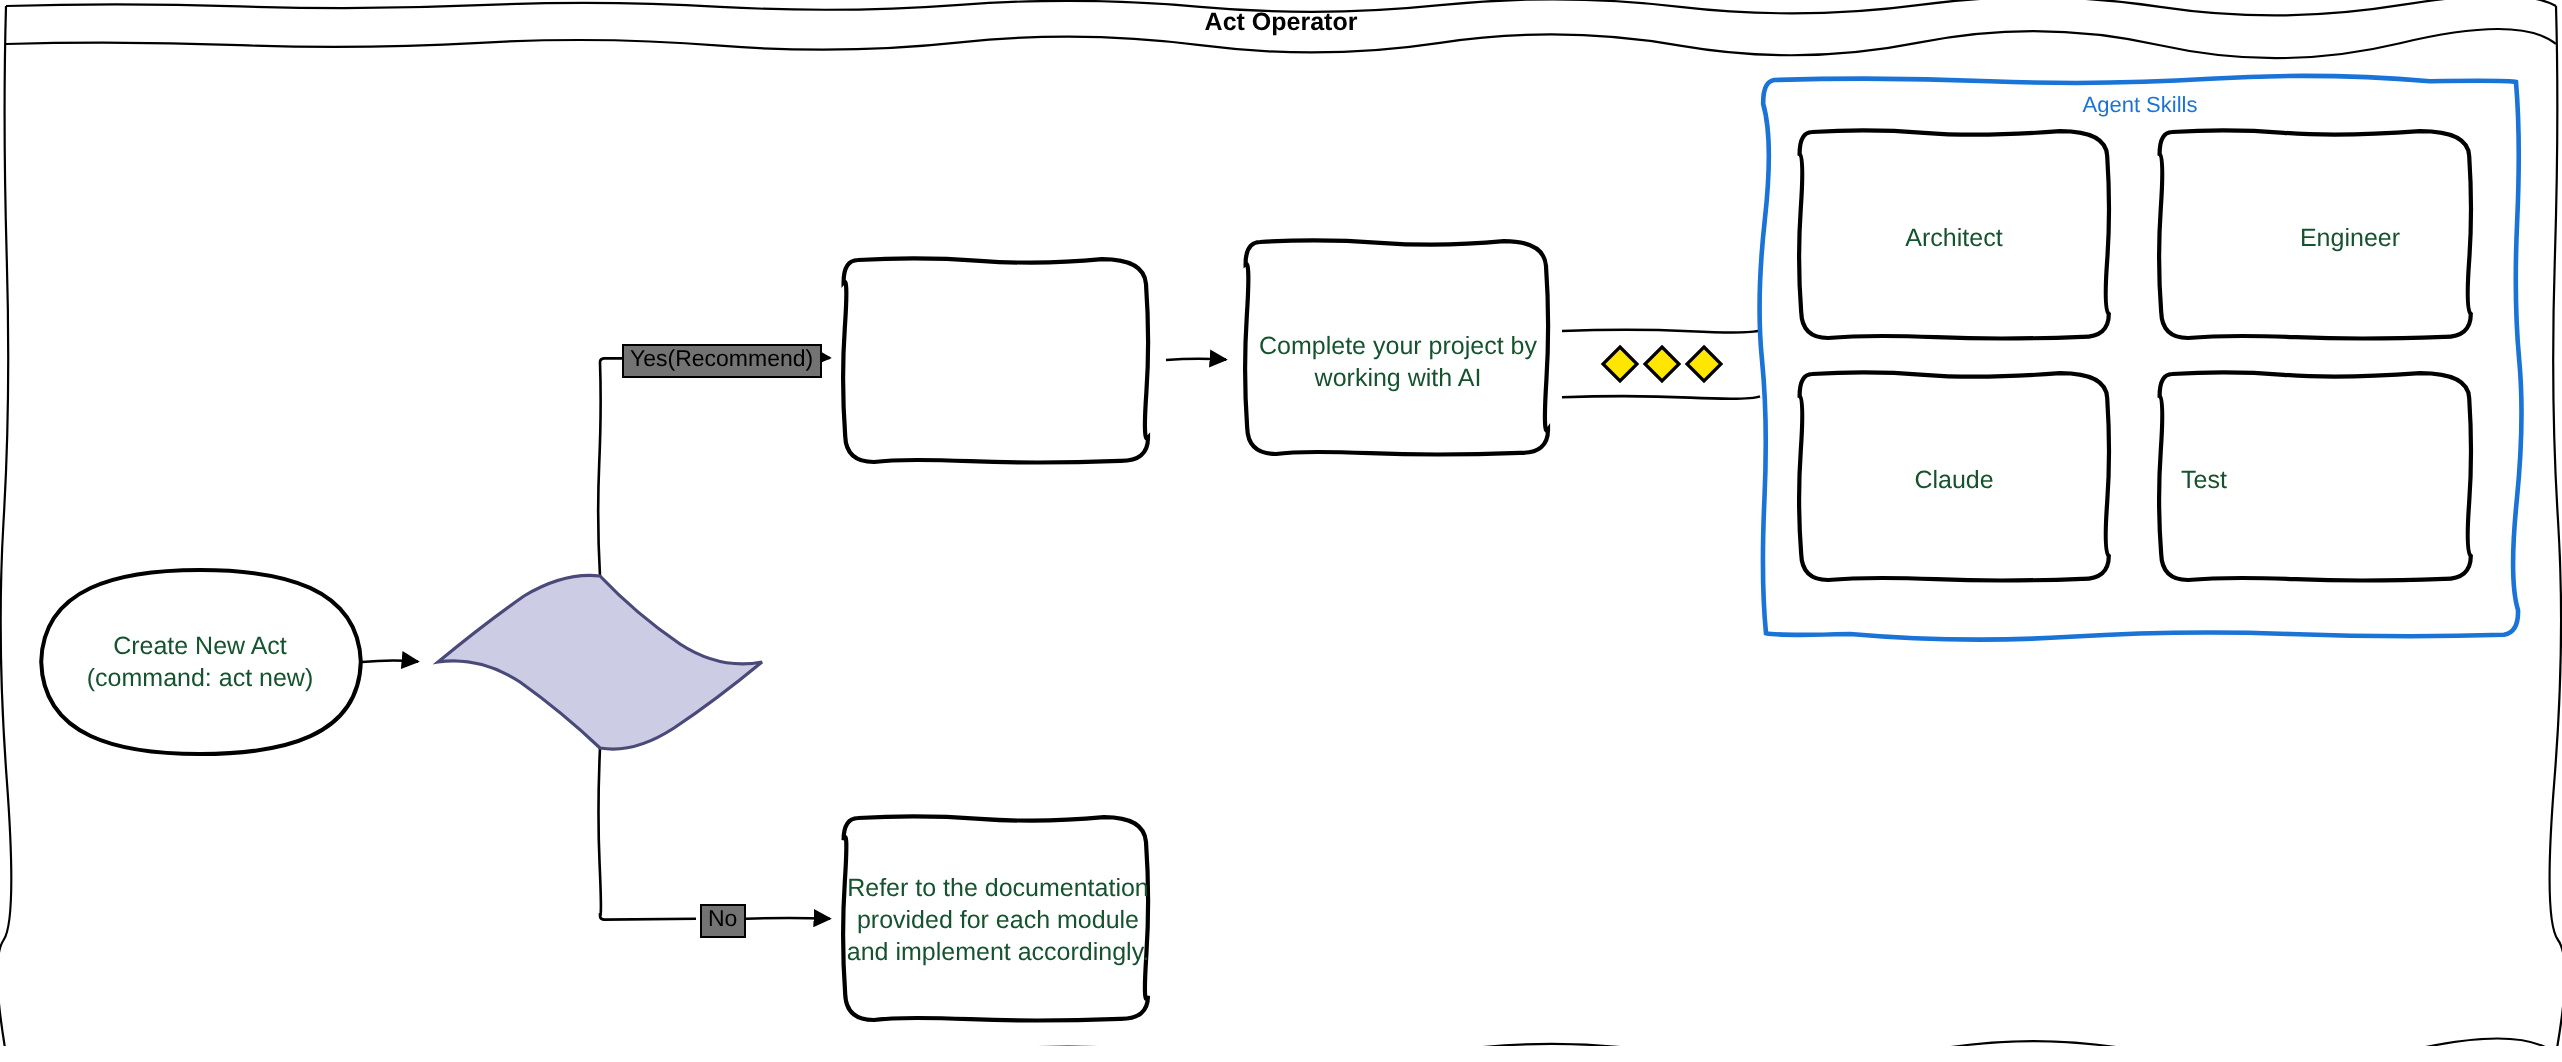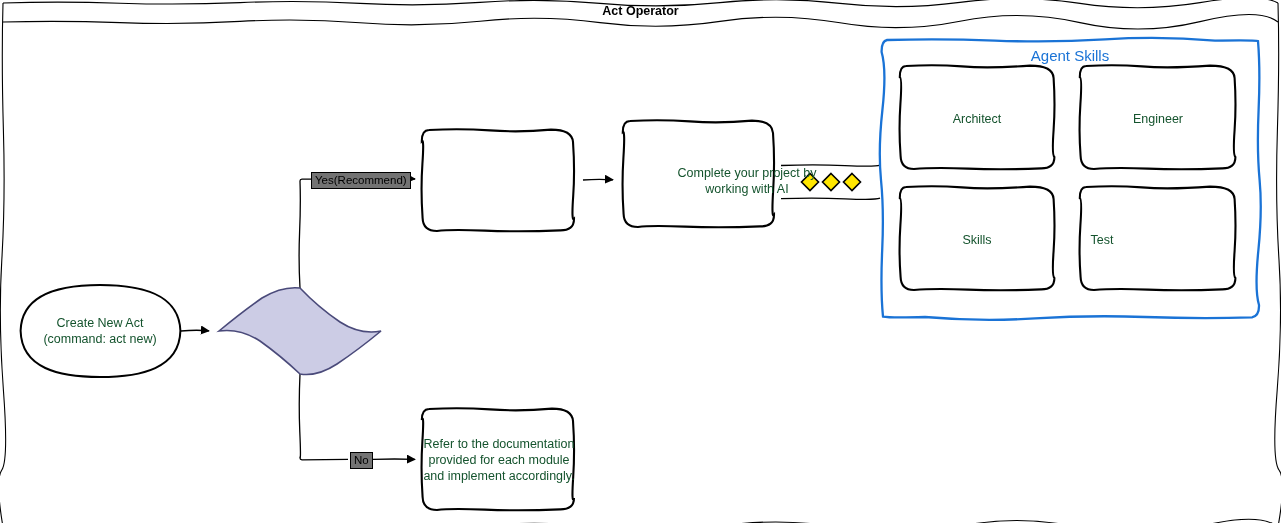--- a/index.html
+++ b/index.html
@@ -55,21 +55,21 @@
     width: 1281px;
     text-align: center;
     font-size: 12.5px;
     font-weight: bold;
     color: #000000;
   }
   .group-title {
     position: absolute;
     text-align: center;
     color: #1a73d6;
-    font-size: 15px;
+    font-size: 11px;
   }
 </style>
 </head>
 <body>
 
 <div id="canvas">
 
   <svg id="sketch-layer" viewBox="0 0 1281 531">
     <defs>
       <marker id="arrow" viewBox="0 0 10 10" refX="9" refY="5" markerWidth="7" markerHeight="7" orient="auto-start-reverse">
@@ -153,31 +153,31 @@
     </g>
   </svg>
 
   <div class="title-text">Act Operator</div>
 
   <div class="node-label" style="left:22px; top:307px; width:156px; height:48px;">Create New Act
 (command: act new)</div>
 
 
 
-  <div class="node-label" style="left:624px; top:164px; width:150px; height:34px;margin-left:48px;">Complete your project by
+  <div class="node-label" style="left:624px; top:164px; width:150px; height:34px;">Complete your project by
 working with AI</div>
 
   <div class="node-label" style="left:421px; top:435px; width:156px; height:50px;text-align:center;">Refer to the documentation
 provided for each module
 and implement accordingly.</div>
 
   <div class="edge-label" style="left:311px; top:172px;">Yes(Recommend)</div>
 
   <div class="edge-label" style="left:350px; top:452px;">No</div>
 
   <div class="group-title" style="left:881px; top:47px; width:378px;">Agent Skills</div>
 
   <div class="node-label" style="left:900px; top:110px; width:154px; height:18px;">Architect</div>
-  <div class="node-label" style="left:1080px; top:110px; width:156px; height:18px;">Engineer</div>
-  <div class="node-label" style="left:900px; top:231px; width:154px; height:18px;">Skills</div>
+  <div class="node-label" style="left:1080px; top:110px; width:156px; height:18px;padding-left:17px;">Engineer</div>
+  <div class="node-label" style="left:900px; top:231px; width:154px; height:18px;">Claude</div>
   <div class="node-label" style="left:1024px; top:231px; width:156px; height:18px;">Test</div>
 
 </div>
 
 </body></html>

